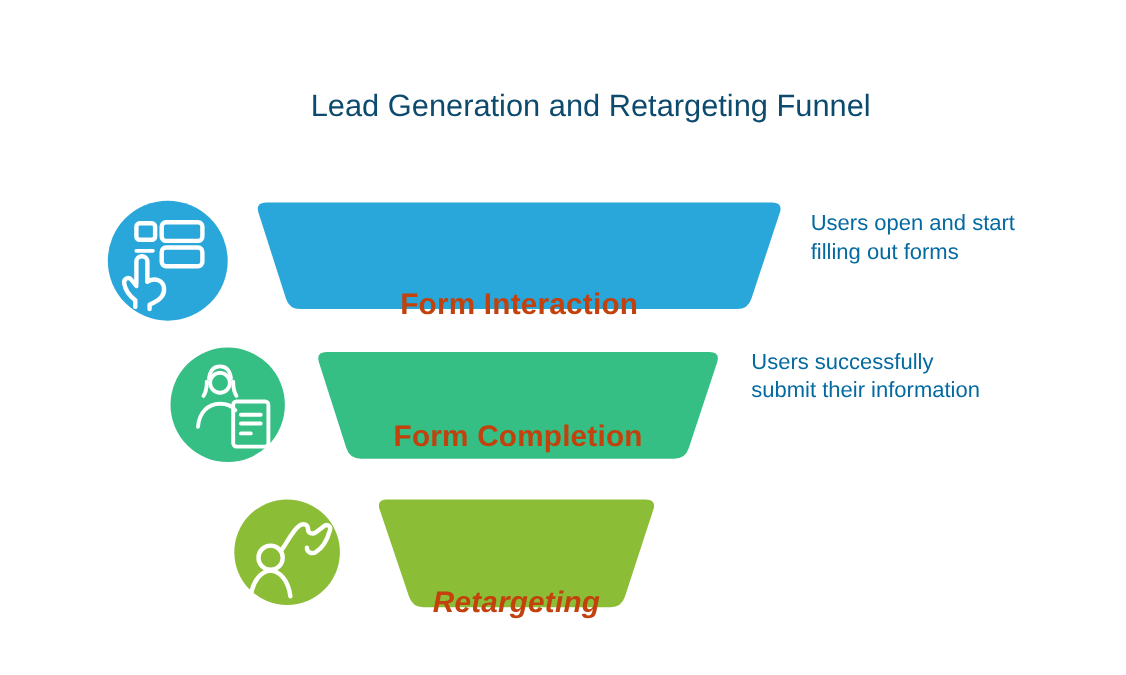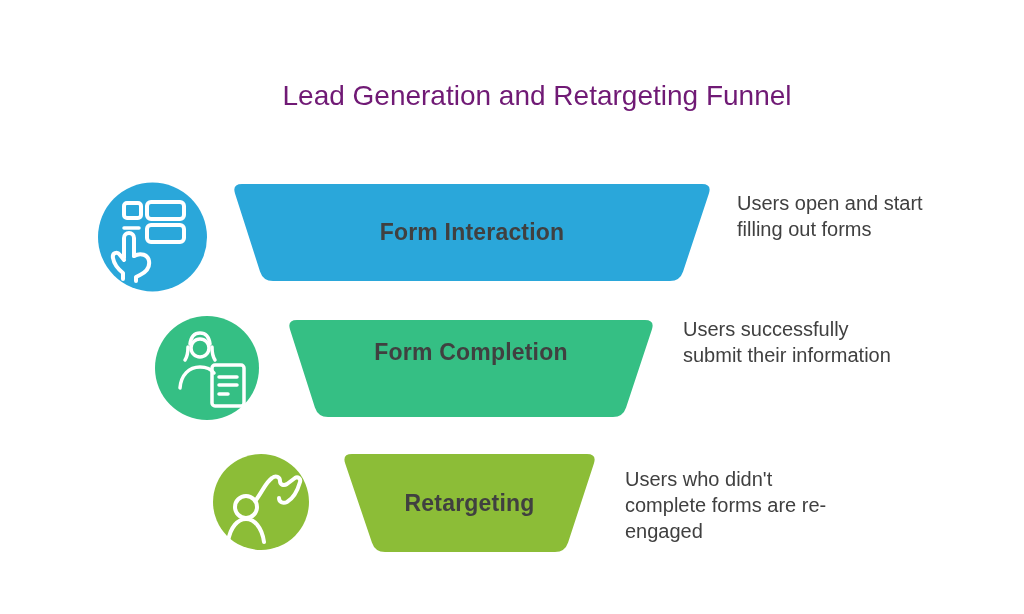--- a/index.html
+++ b/index.html
@@ -2,32 +2,32 @@
 <html><head>
 <meta charset="utf-8">
 <style>
   html,body{margin:0;padding:0;background:#ffffff;}
   .canvas{
     position:relative;width:1024px;height:614px;background:#ffffff;overflow:hidden;
     font-family:"Liberation Sans",sans-serif;
   }
   .title{
     position:absolute;left:262px;top:80px;width:550px;text-align:center;
-    font-size:28px;line-height:32px;font-weight:400;color:#701a75;
+    font-size:28px;line-height:32px;font-weight:400;color:#0c4a6e;
   }
   .layer{position:absolute;left:0;top:0;width:1024px;height:614px;}
   .stage-label{
     position:absolute;display:flex;align-items:center;justify-content:center;
-    color:#404040;font-weight:700;font-size:23px;letter-spacing:0.2px;
+    color:#c2410c;font-weight:700;font-size:27px;letter-spacing:0.2px;margin-top:44px;
   }
   .stage-label.s1{left:272px;top:184px;width:400px;height:97px;}
   .stage-label.s2{left:287px;top:304px;width:368px;height:97px;}
-  .stage-label.s3{left:342px;top:454px;width:255px;height:98px;}
+  .stage-label.s3{left:342px;top:454px;width:255px;height:98px;font-style:italic;}
   .stage-desc{
-    position:absolute;color:#404040;font-size:20px;line-height:26px;font-weight:400;
+    position:absolute;color:#0369a1;font-size:20px;line-height:26px;font-weight:400;
   }
   .stage-desc.d1{left:737px;top:190px;width:212px;}
   .stage-desc.d2{left:683px;top:316px;width:228px;}
   .stage-desc.d3{left:625px;top:466px;width:212px;}
   .glyph{fill:none;stroke:#ffffff;stroke-linecap:round;stroke-linejoin:round;}
 </style>
 </head>
 <body>
 
 <div class="canvas">
@@ -67,15 +67,14 @@
     </g>
     <path d="M352,454 L587,454 Q597,454 593.9,463.5 L568.1,542.5 Q565,552 555,552 L385,552 Q375,552 371.9,542.5 L345.2,463.5 Q342,454 352,454 Z" fill="#8cbd37"></path>
   </svg>
 
   <div class="stage-label s1">Form Interaction</div>
   <div class="stage-label s2">Form Completion</div>
   <div class="stage-label s3">Retargeting</div>
 
   <div class="stage-desc d1">Users open and start filling out forms</div>
   <div class="stage-desc d2">Users successfully submit their information</div>
-  <div class="stage-desc d3">Users who didn't complete forms are re-engaged</div>
 
 </div>
 
 </body></html>

